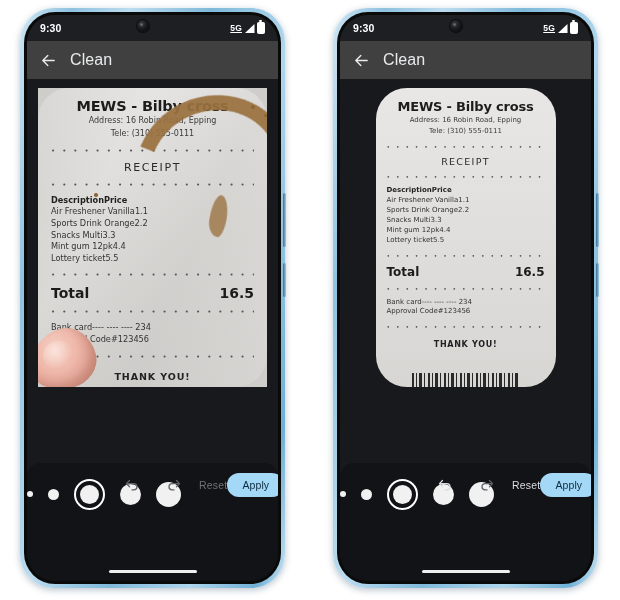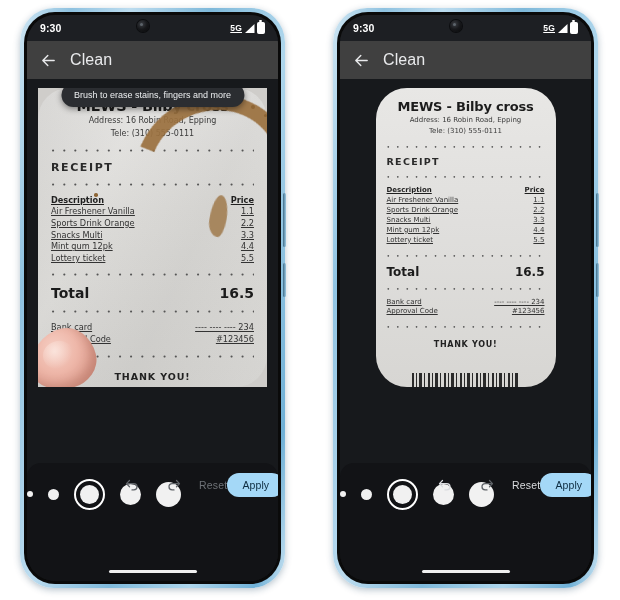--- a/index.html
+++ b/index.html
@@ -134,27 +134,26 @@
   .receipt.sheet .r-store{font-size:13px;}
   .r-sub{text-align:center;font-size:8px;color:#3a3a3a;margin-top:2px;line-height:1.35;}
   .receipt.sheet .r-sub{font-size:7px;}
   .dots{
     font-size:7px;color:#555;letter-spacing:2.4px;
     text-align:center;margin:7px 0 5px 0;overflow:hidden;white-space:nowrap;
     height:9px;
   }
   .receipt.sheet .dots{font-size:6px;letter-spacing:2px;margin:6px 0 4px;}
   .r-title{
-    font-size:11px;letter-spacing:1.6px;color:#2a2a2a;font-weight:bold;
+    text-align:center;font-size:11px;letter-spacing:1.6px;color:#2a2a2a;
   }
   .receipt.sheet .r-title{font-size:9.5px;letter-spacing:1.3px;}
   .r-row{
-    display:flex;justify-content:space-between;font-size:8.2px;color:#333;
+    display:flex;font-size:8.2px;color:#333;
     line-height:1.42;
-    text-decoration:underline;
   }
   .receipt.sheet .r-row{font-size:7px;}
   .r-row.head{font-weight:bold;color:#1f1f1f;}
   .r-total{
     display:flex;justify-content:space-between;align-items:flex-start;
     font-size:14px;font-weight:bold;color:#1b1b1b;margin:3px 0 2px;
   }
   .receipt.sheet .r-total{font-size:12px;}
   .r-thanks{
     text-align:center;font-size:9.5px;font-weight:bold;letter-spacing:.9px;
@@ -293,21 +292,20 @@
 
         <div class="appbar">
           <svg class="back-icon" viewBox="0 0 24 24">
             <path d="M20 12H5M11 5l-7 7 7 7" fill="none" stroke="#e9eaec" stroke-width="2" stroke-linecap="round" stroke-linejoin="round"></path>
           </svg>
           <span class="appbar-title">Clean</span>
         </div>
 
         <div class="canvas">
           <div class="photo-wrap">
-            <div class="tooltip">Brush to erase stains, fingers and more</div>
 
             <div class="receipt">
               <div class="r-store">MEWS - Bilby cross</div>
               <div class="r-sub">Address: 16 Robin Road, Epping</div>
               <div class="r-sub">Tele: (310) 555-0111</div>
               <div class="dots">• • • • • • • • • • • • • • • • • • • • • • • • • •</div>
               <div class="r-title">RECEIPT</div>
               <div class="dots">• • • • • • • • • • • • • • • • • • • • • • • • • •</div>
               <div class="r-row head">
                 <span>Description</span>

